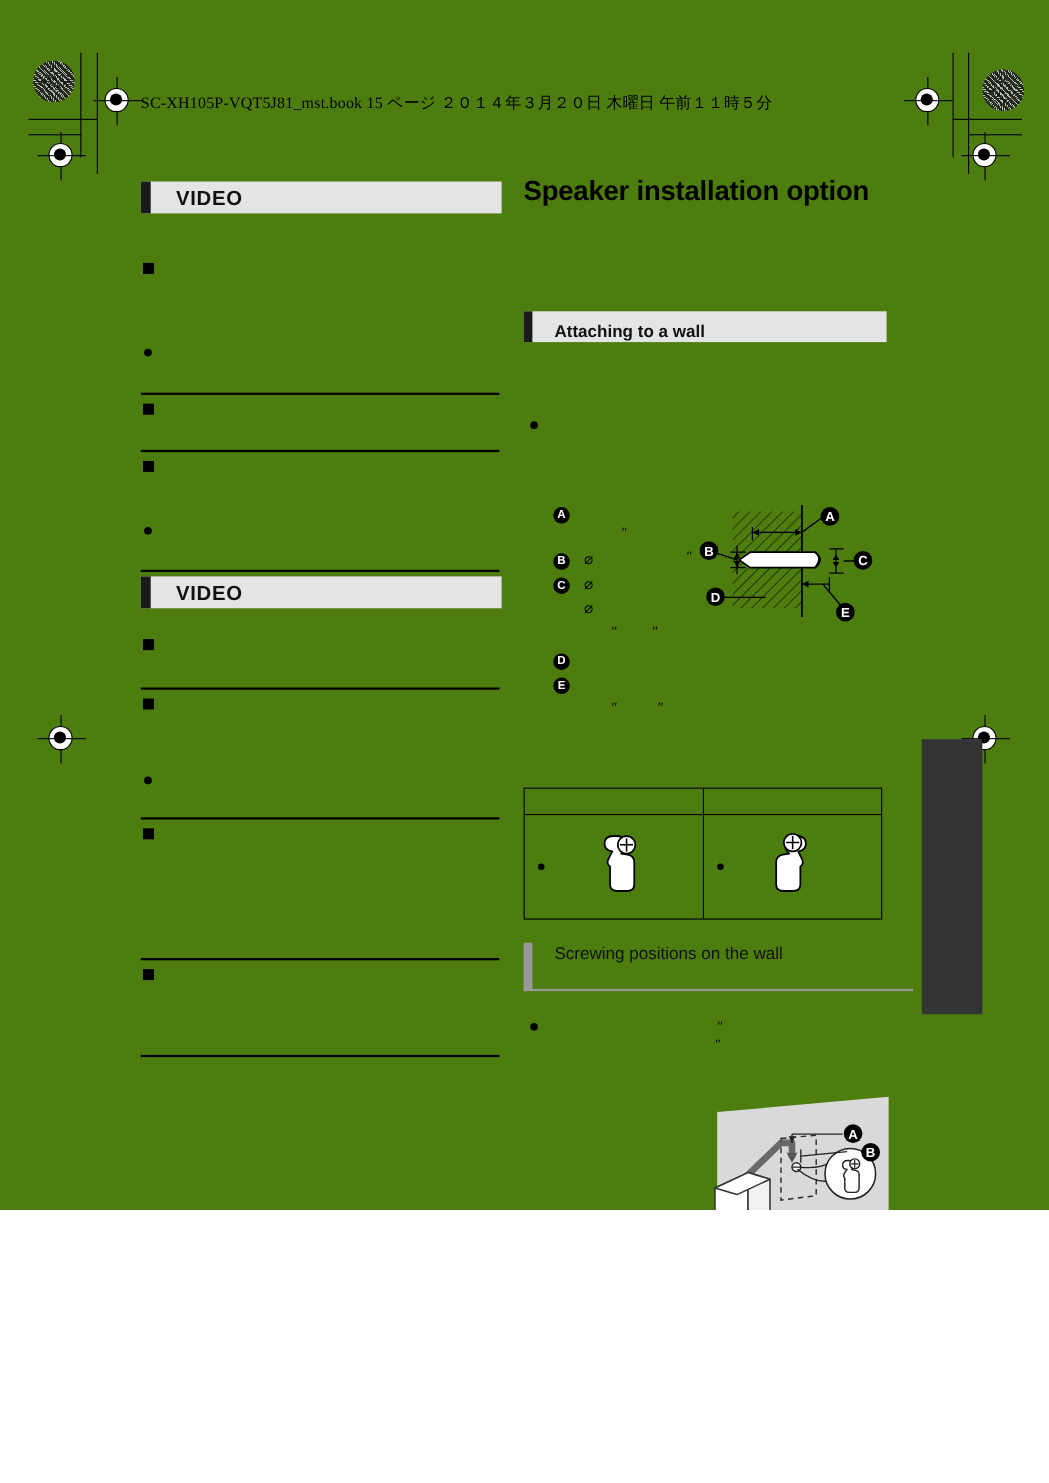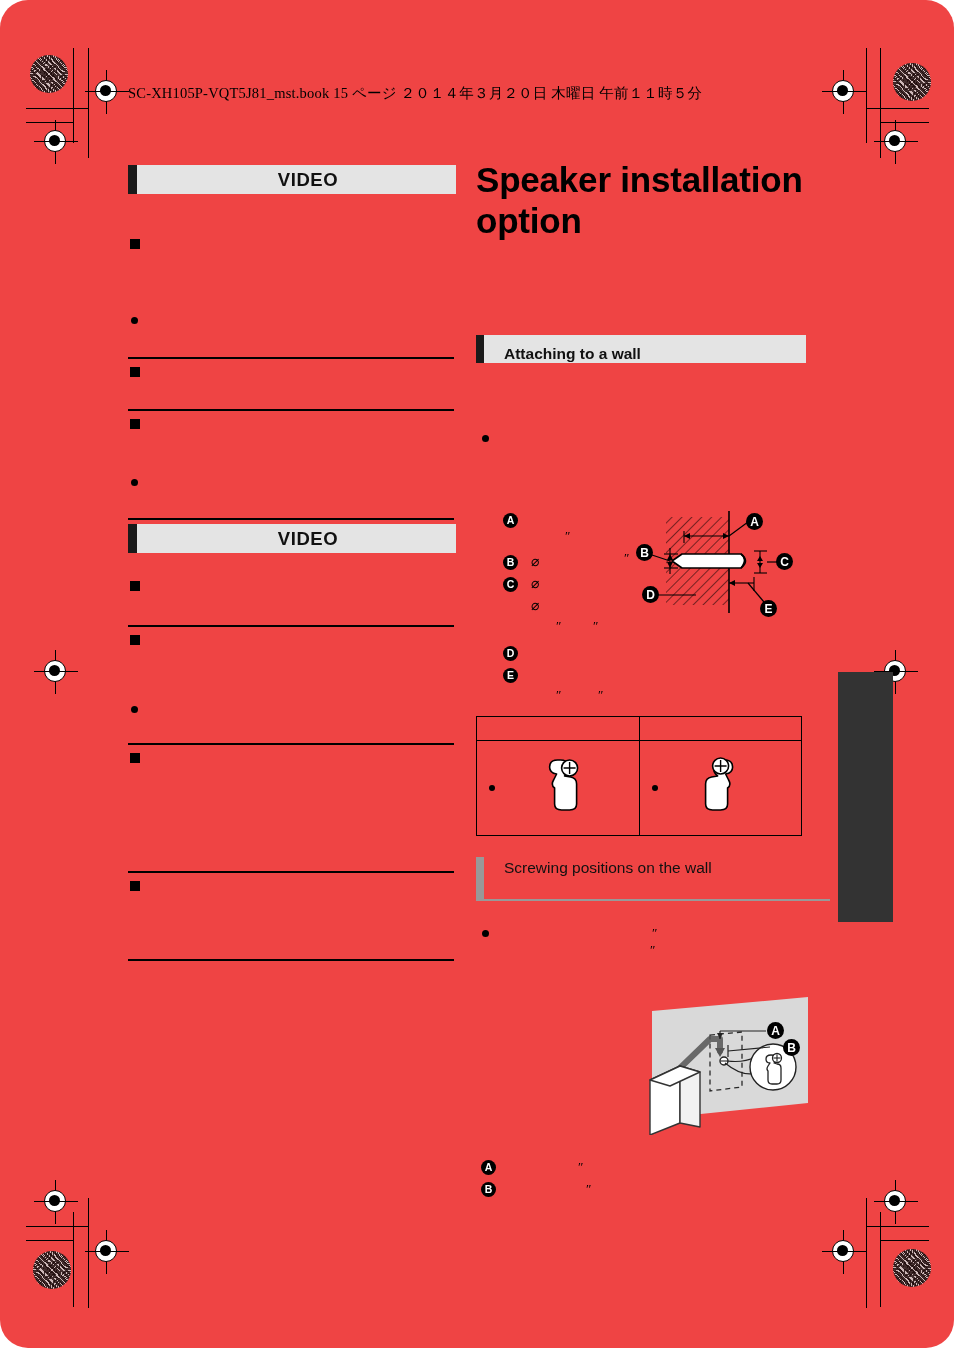--- a/index.html
+++ b/index.html
@@ -8,24 +8,23 @@
     padding: 0;
     background: #ffffff;
   }
   body {
     font-family: "Liberation Sans", sans-serif;
     color: #000000;
   }
   #page {
     position: relative;
     width: 954px;
-    height: 1348px;
+    height: 1100px;
     overflow: hidden;
-    background: #ef4444;
-    border-radius: 28px;
+    background: #4d7c0f;
   }
 
   
   .reg-cross {
     position: absolute;
     width: 44px;
     height: 44px;
   }
   .reg-cross::before,
   .reg-cross::after {
@@ -95,21 +94,20 @@
   #col-left  { position: absolute; left: 128px; top: 165px; width: 328px; }
   #col-right { position: absolute; left: 476px; top: 160px; width: 330px; }
 
   
   .cat-bar {
     position: relative;
     height: 29px;
     background: #e4e4e4;
     display: flex;
     align-items: center;
-    justify-content: center;
   }
   .cat-bar .tick {
     position: absolute;
     left: 0; top: 0;
     width: 9px; height: 29px;
     background: #1a1a1a;
   }
   .cat-bar .cat-label {
     margin-left: 32px;
     font-size: 18.5px;
@@ -131,21 +129,21 @@
     background: #000;
   }
   .rule {
     position: absolute;
     height: 1.6px;
     background: #000;
   }
 
   
   #page-title {
-    font-size: 35px;
+    font-size: 25px;
     font-weight: bold;
     line-height: 1.16;
     letter-spacing: -.2px;
     color: #000;
     margin: 0;
   }
 
   .sub-bar {
     position: relative;
     height: 28px;

